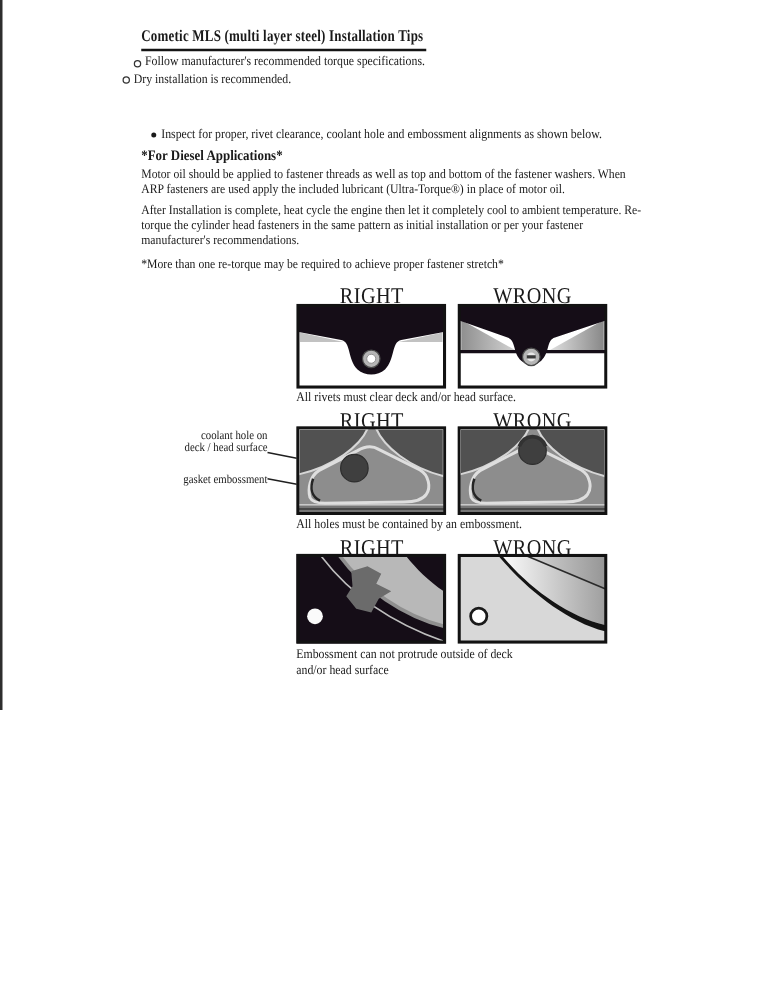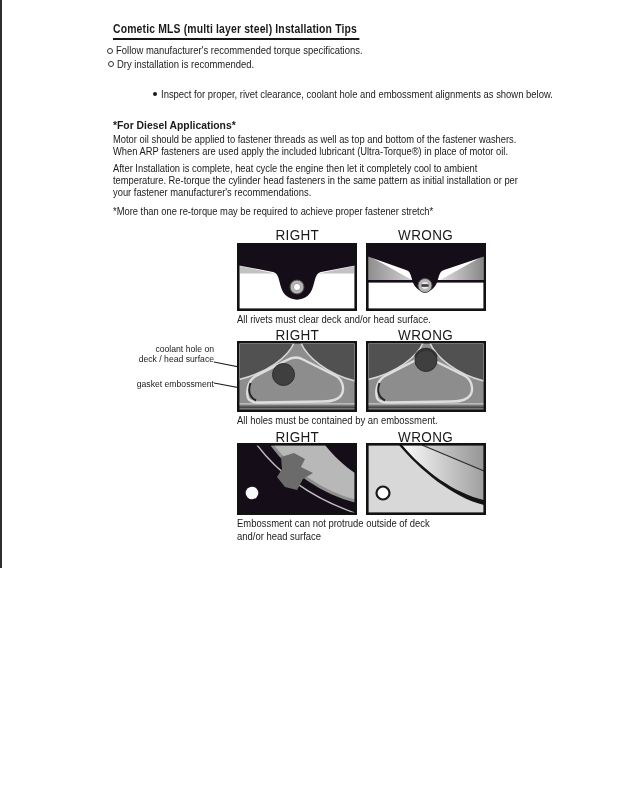--- a/index.html
+++ b/index.html
@@ -1,32 +1,32 @@
 <!DOCTYPE html>
 <html><head>
 <meta charset="utf-8">
 <style>
   html,body{margin:0;padding:0;background:#ffffff;}
   .page{position:relative;width:618px;height:568px;background:#ffffff;overflow:hidden;
-        font-family:Liberation Sans, sans-serif;color:#1a1a1a;}
+        font-family:Liberation Serif, serif;color:#1a1a1a;}
   .abs{position:absolute;}
   .cx{transform:scaleX(.9);transform-origin:0 0;white-space:nowrap;}
   .cxr{transform:scaleX(.9);transform-origin:100% 0;}
   .cxp{transform:scaleX(.9);transform-origin:0 0;}
   .edge{position:absolute;left:0;top:0;width:2px;height:800px;background:#2e2e2e;}
   .title{font-size:13px;font-weight:bold;transform:scaleX(.8);transform-origin:0 0;
          white-space:nowrap;border-bottom:2px solid #151515;padding:0 3px 2px 0;letter-spacing:.2px;}
   .brow{display:flex;align-items:flex-start;text-align:right;}
   .ring{width:4.4px;height:4.4px;border:1.1px solid #333;border-radius:50%;
         margin:3.5px 3px 0 0;flex:none;}
   .dot{width:4px;height:4px;background:#1a1a1a;border-radius:50%;margin:4px 3.5px 0 0;flex:none;}
   .btext{font-size:10.5px;}
   .h2{font-size:11.5px;font-weight:bold;}
   .para{font-size:10.4px;line-height:11.8px;width:452px;}
-  .dlabel{font-size:15px;width:120px;text-align:center;letter-spacing:.4px;}
+  .dlabel{font-size:18px;width:120px;text-align:center;letter-spacing:.4px;}
   .dlabel>span{display:inline-block;transform:scaleX(.9);transform-origin:50% 0;white-space:nowrap;}
   .cap{font-size:10.5px;}
   .cap2{font-size:10.5px;line-height:13px;}
   .slabel{font-size:9.6px;line-height:10.4px;width:110px;text-align:right;}
   .fine{width:460px;font-size:6.2px;line-height:7.25px;color:#242424;}
   .fine p{margin:0 0 6.4px 0;}
   .fine p.tight{margin-bottom:0;}
   .fine .fh{font-size:6.4px;font-weight:bold;margin-bottom:6.6px;}
   .code{font-size:15px;letter-spacing:.2px;transform:scaleX(.92);transform-origin:0 0;}
   svg{display:block;}
@@ -36,25 +36,25 @@
 
 <div class="page">
   <div class="edge"></div>
 
   <div class="abs title" style="left:113px;top:21px;">Cometic MLS (multi layer steel) Installation Tips</div>
 
   <div class="abs brow" style="left:107px;top:44px;">
     <span class="ring"></span>
     <span class="btext cx">Follow manufacturer's recommended torque specifications.</span>
   </div>
-  <div class="abs brow" style="left:108px;top:57.5px;">
+  <div class="abs brow" style="left:98px;top:57.5px;">
     <span class="ring"></span>
     <span class="btext cx">Dry installation is recommended.</span>
   </div>
-  <div class="abs brow" style="left:121px;top:88px;margin-left:32px;">
+  <div class="abs brow" style="left:121px;top:102px;">
     <span class="dot"></span>
     <span class="btext cx">Inspect for proper, rivet clearance, coolant hole and embossment alignments as shown below.</span>
   </div>
 
   <div class="abs h2 cx" style="left:113px;top:119px;">*For Diesel Applications*</div>
   <div class="abs para cxp" style="left:113px;top:134px;">Motor oil should be applied to fastener threads as well as top and bottom of the fastener washers. When ARP fasteners are used apply the included lubricant (Ultra-Torque®) in place of motor oil.</div>
   <div class="abs para cxp" style="left:113px;top:163px;">After Installation is complete, heat cycle the engine then let it completely cool to ambient temperature. Re-torque the cylinder head fasteners in the same pattern as initial installation or per your fastener manufacturer's recommendations.</div>
   <div class="abs para cxp" style="left:113px;top:206px;">*More than one re-torque may be required to achieve proper fastener stretch*</div>
 
   <div class="abs dlabel" style="left:237px;top:226px;"><span>RIGHT</span></div>

